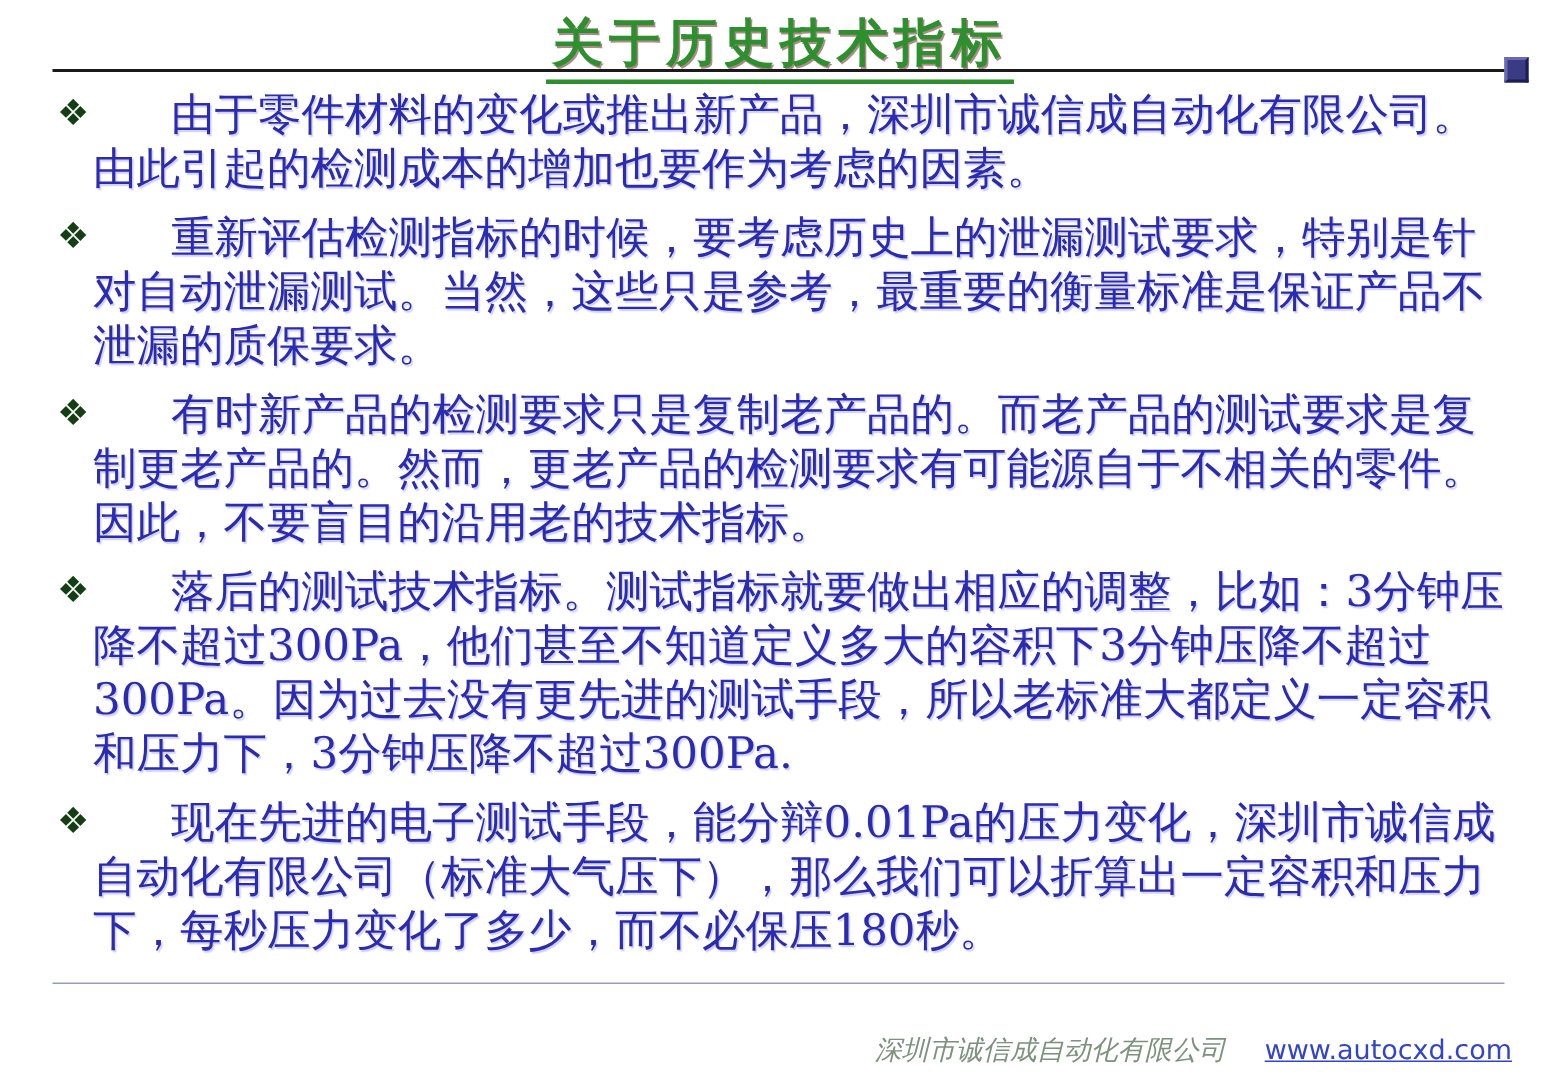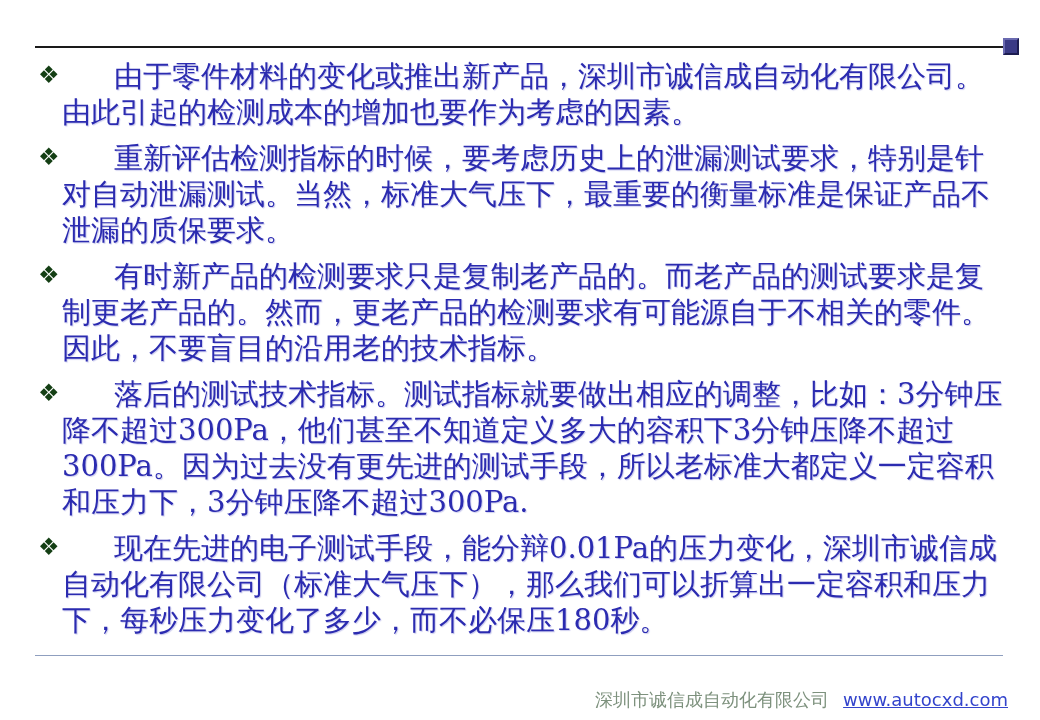--- a/index.html
+++ b/index.html
@@ -65,35 +65,38 @@
   .bottom-rule{
     position:absolute;top:655px;left:35px;width:968px;height:0;
     border-top:1px solid var(--rule-light);
   }
   .footer{
     position:absolute;top:688px;left:0;width:1008px;
     text-align:right;
     font-size:18px;
     font-family:"DejaVu Sans","Liberation Sans",sans-serif;
   }
-  .company{color:var(--footer-gray);margin-right:14px;}
+  .company{color:var(--footer-gray);margin-right:26px;font-style:italic;}
   .website{color:var(--link-blue);text-decoration:underline;cursor:pointer;}
 </style>
 </head>
 <body style="--title-green: #2d8f2d; --body-blue: #2b2bb0; --bullet-green: #143f14; --square: #3a3a85; --rule-dark: #1a1a1a; --rule-light: #8f9fbf; --footer-gray: #7d917d; --link-blue: #3344cc;">
 
 <div class="slide">
 
+  <div class="title-wrap">
+    <span class="title">关于历史技术指标</span>
+  </div>
 
   <div class="top-rule"></div>
   <div class="corner-square"></div>
 
   <div class="bullet-list">
       <div class="bullet-item"><span class="marker">❖</span><span><span>由于零件材料的变化或推出新产品，深圳市诚信成自动化有限公司。由此引起的检测成本的增加也要作为考虑的因素。</span></span></div>
-      <div class="bullet-item"><span class="marker">❖</span><span><span>重新评估检测指标的时候，要考虑历史上的泄漏测试要求，特别是针对自动泄漏测试。当然，标准大气压下，最重要的衡量标准是保证产品不泄漏的质保要求。</span></span></div>
+      <div class="bullet-item"><span class="marker">❖</span><span><span>重新评估检测指标的时候，要考虑历史上的泄漏测试要求，特别是针对自动泄漏测试。当然，这些只是参考，最重要的衡量标准是保证产品不泄漏的质保要求。</span></span></div>
       <div class="bullet-item"><span class="marker">❖</span><span><span>有时新产品的检测要求只是复制老产品的。而老产品的测试要求是复制更老产品的。然而，更老产品的检测要求有可能源自于不相关的零件。因此，不要盲目的沿用老的技术指标。</span></span></div>
       <div class="bullet-item"><span class="marker">❖</span><span><b>落后的测试技术指标</b><span>。测试指标就要做出相应的调整，比如：3分钟压降不超过300Pa，他们甚至不知道定义多大的容积下3分钟压降不超过300Pa。因为过去没有更先进的测试手段，所以老标准大都定义一定容积和压力下，3分钟压降不超过300Pa.</span></span></div>
       <div class="bullet-item"><span class="marker">❖</span><span><span>现在</span><b>先进的电子测试手段</b><span>，能分辩0.01Pa的压力变化，深圳市诚信成自动化有限公司（标准大气压下），那么我们可以折算出一定容积和压力下，每秒压力变化了多少，而不必保压180秒。</span></span></div>
     </div>
 
   <div class="bottom-rule"></div>
 
   <div class="footer">
     <span class="company">深圳市诚信成自动化有限公司</span><a class="website">www.autocxd.com</a>
   </div>

